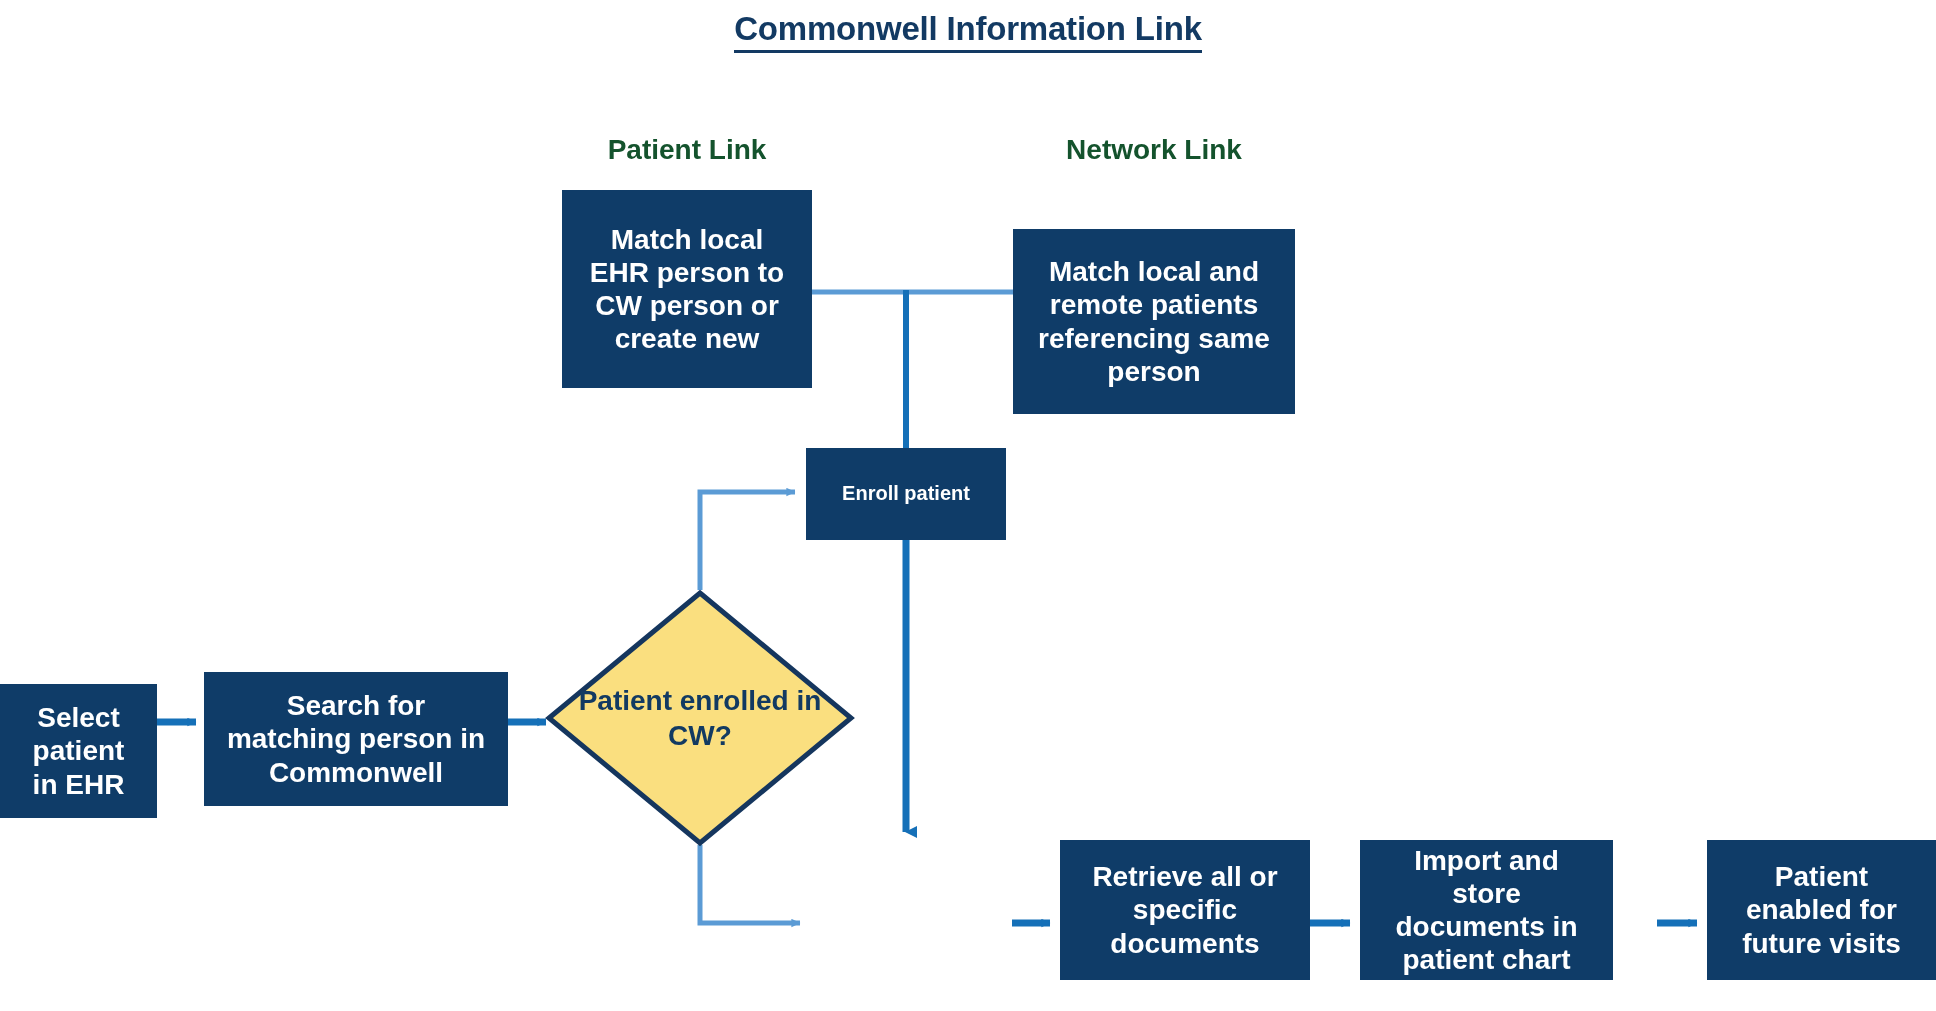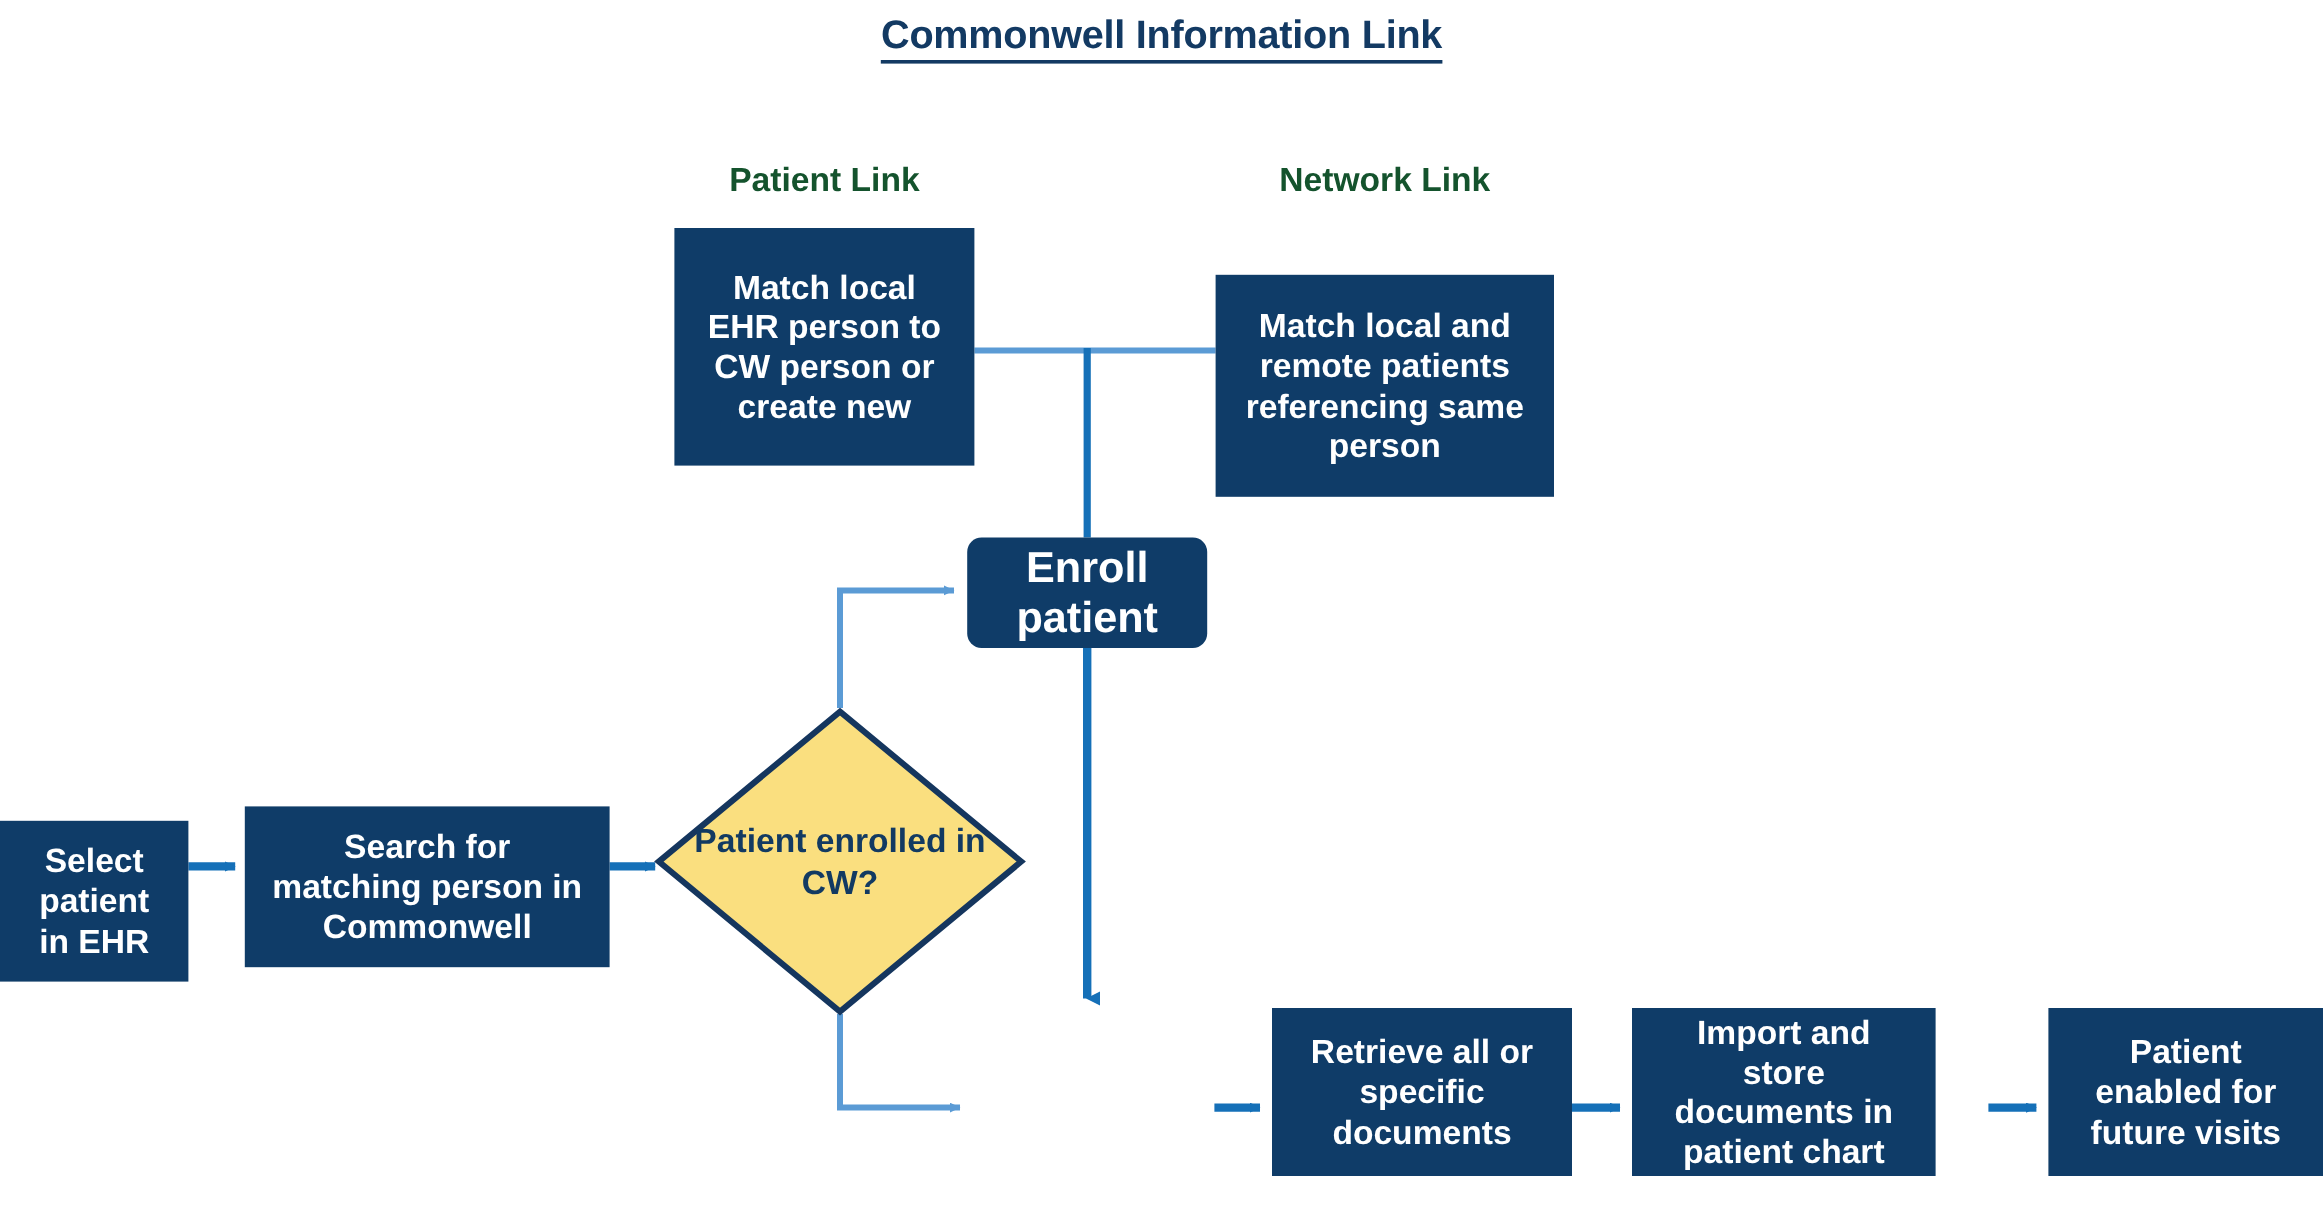--- a/index.html
+++ b/index.html
@@ -156,21 +156,21 @@
     </g>
   </svg>
 
   <div class="caption" style="left:562px; top:134px; width:250px;">Patient Link</div>
   <div class="caption" style="left:1013px; top:134px; width:282px;">Network Link</div>
 
   <div class="node" style="left:562px; top:190px; width:250px; height:198px; font-size:28px;">Match local EHR person to CW person or create new</div>
 
   <div class="node" style="left:1013px; top:190px; width:282px; height:185px; font-size:28px;margin-top:39px;">Match local and remote patients referencing same person</div>
 
-  <div class="node" style="left:806px; top:448px; width:200px; height:92px; font-size:36px;border-radius:12px;">Enroll patient</div>
+  <div class="node" style="left:806px; top:448px; width:200px; height:92px; font-size:20px;">Enroll patient</div>
 
   <div class="node" style="left:0px; top:672px; width:157px; height:134px; font-size:28px;margin-top:12px;">Select patient in EHR</div>
 
   <div class="node" style="left:204px; top:672px; width:304px; height:134px; font-size:28px;">Search for matching person in Commonwell</div>
 
   <div class="decision" style="left:546px; top:590px; width:308px; height:256px;">
     <svg width="308" height="256" viewBox="0 0 308 256">
       <polygon points="154,3 305,128 154,253 3,128" fill="#FADF7F" stroke="#15365E" stroke-width="5"></polygon>
     </svg>
     <div class="dlabel" style="font-size:28px;">Patient enrolled in CW?</div>

